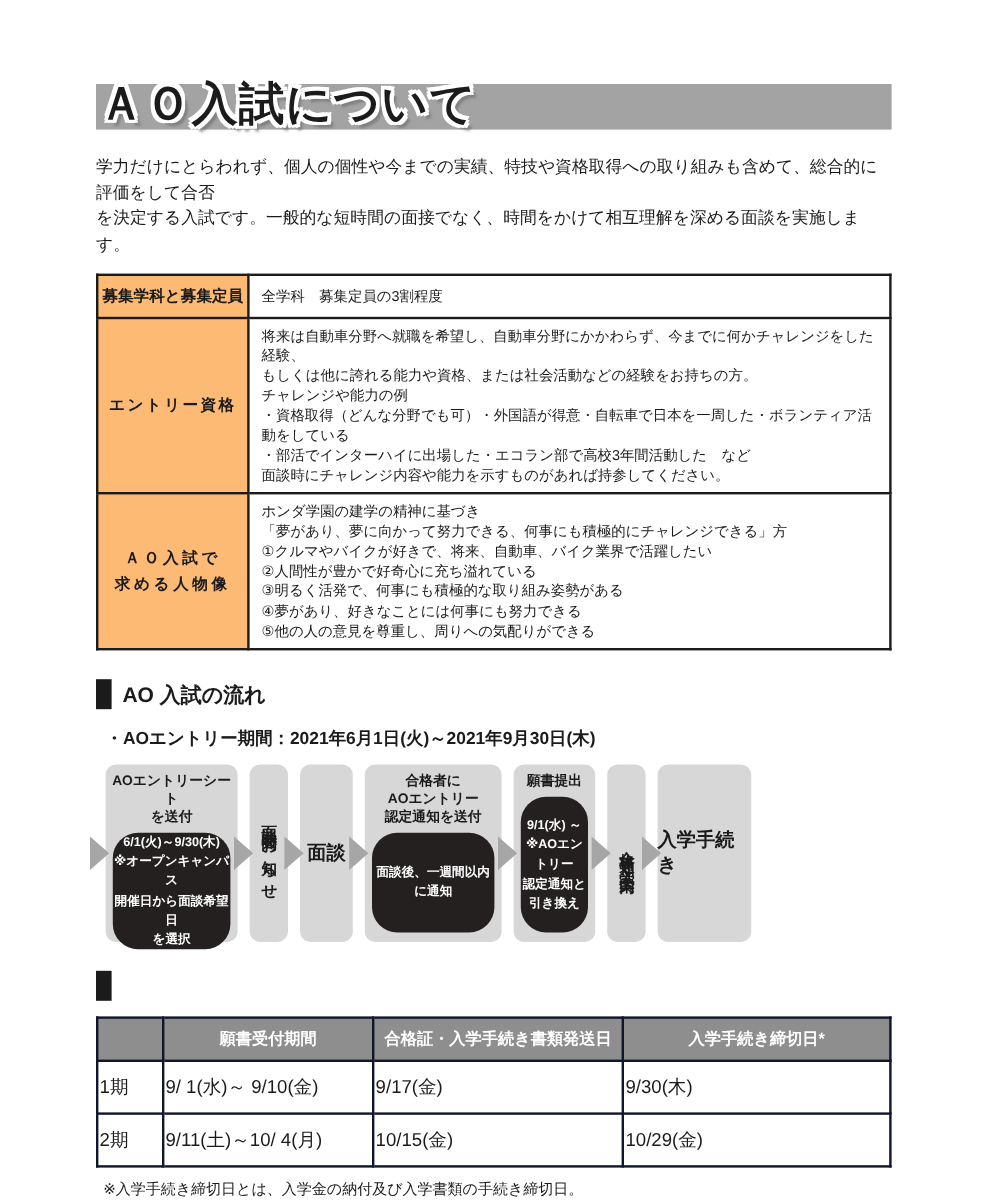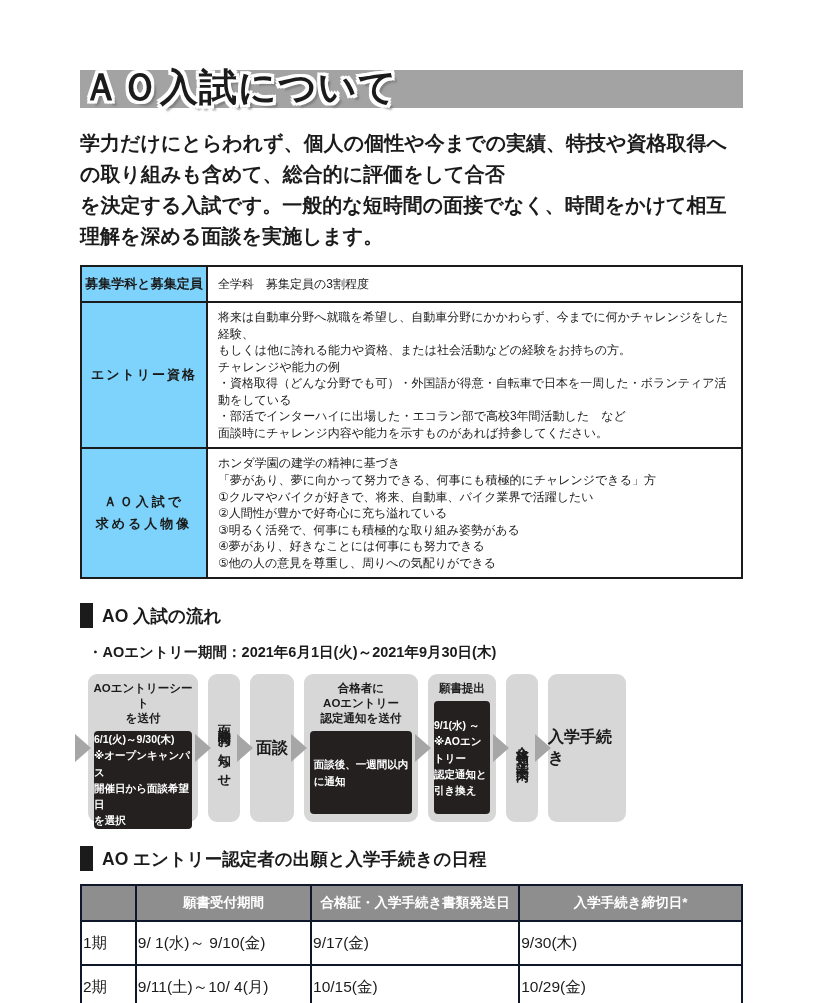--- a/index.html
+++ b/index.html
@@ -14,50 +14,50 @@
   .title-banner { margin-top: 70px; height: 38px; background: #a3a3a3; position: relative; }
   .title-text {
     margin: 0; position: absolute; left: 2px; bottom: 2px;
     font-size: 38px; line-height: 1; font-weight: bold; letter-spacing: 1px; color: #1b1b1b;
     text-shadow: -3px -3px 0 #fff, 3px -3px 0 #fff, -3px 3px 0 #fff, 3px 3px 0 #fff,
                  -3px 0 0 #fff, 3px 0 0 #fff, 0 -3px 0 #fff, 0 3px 0 #fff,
                  5px 5px 2px rgba(100,100,100,0.55);
     white-space: nowrap;
   }
 
-  .intro { margin: 20px 0 0; font-size: 20px; line-height: 1.55; white-space: pre-line; font-weight: bold; }
+  .intro { margin: 20px 0 0; font-size: 14px; line-height: 1.55; white-space: pre-line; }
 
   
   .summary-table { margin-top: 13px; width: 100%; border-collapse: collapse; }
   .summary-table th, .summary-table td { border: 2px solid #1b1b1b; }
   .sum-th {
-    width: 126px; background: #7dd3fc; font-size: 13px; font-weight: bold;
+    width: 126px; background: #fdba74; font-size: 13px; font-weight: bold;
     text-align: center; vertical-align: middle; padding: 6px 3px;
     white-space: pre-line; line-height: 1.7;
   }
   .ls1 { letter-spacing: 2px; }
   .ls2 { letter-spacing: 3px; }
   .sum-td { font-size: 12px; line-height: 1.38; padding: 6px 10px; white-space: pre-line; vertical-align: middle; }
 
   
   .sec-heading { display: flex; align-items: center; gap: 9px; margin-top: 24px;
                  font-size: 17.5px; font-weight: bold; }
   .sec-marker { flex: none; width: 13px; height: 25px; background: #1b1b1b; }
 
   .entry-period { margin: 15px 0 0 8px; font-size: 14.5px; font-weight: bold; }
 
   
   .flow { display: flex; margin-top: 12px; height: 148px; }
   .fbox { background: #d7d7d7; border-radius: 9px; margin: 0 2px; flex: none;
           display: flex; flex-direction: column; }
   .ftitle { font-size: 11.5px; font-weight: bold; text-align: center; padding-top: 7px;
             line-height: 1.3; white-space: pre-line; }
-  .fblack { background: #242020; color: #fff; border-radius: 4px; margin: 5px 6px 8px;
+  .fblack { background: #242020; color: #fff; border-radius: 21px; margin: 5px 6px 8px;
             flex: 1; display: flex; align-items: center; justify-content: center;
-            text-align: left; font-size: 10.5px; font-weight: bold; line-height: 1.55;
+            text-align: center; font-size: 10.5px; font-weight: bold; line-height: 1.55;
             white-space: pre-line; }
   .fvert { display: flex; align-items: center; justify-content: center; }
   .vtext { writing-mode: vertical-rl; font-weight: bold; font-size: 13px; letter-spacing: 3px; }
   .fplain { display: flex; align-items: center; justify-content: center;
             font-weight: bold; font-size: 16px; }
   .farrow { flex: none; align-self: center; width: 0; height: 0;
             border-top: 14px solid transparent; border-bottom: 14px solid transparent;
             border-left: 16px solid #a6a6a6; margin: 0 -5px; position: relative; z-index: 1; }
   .w-a{width:104px}.w-b{width:110px}.w-c{width:32px}.w-d{width:44px}
   .w-e{width:114px}.w-f{width:68px}.w-g{width:32px}.w-h{width:78px}
@@ -158,21 +158,20 @@
       <span class="vtext">合格通知・入学案内</span>
     </div>
     <div class="farrow"></div>
     <div class="fbox fplain w-h">
       <span>入学手続き</span>
     </div>
   </div>
 
   <div class="sec-heading">
     <span class="sec-marker"></span>
-    <span>AO エントリー認定者の出願と入学手続きの日程</span>
   </div>
 
   <table class="schedule-table">
     <tbody>
         <tr class="sched-head">
       <th class="c0"></th>
       <th class="c1">願書受付期間</th>
       <th class="c2">合格証・入学手続き書類発送日</th>
       <th class="c3">入学手続き締切日*</th>
     </tr>

